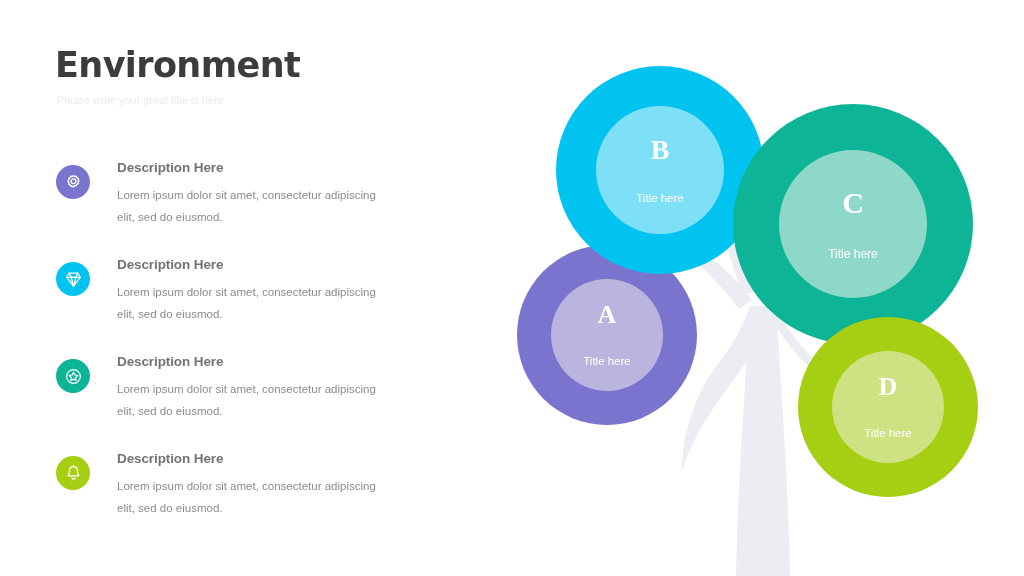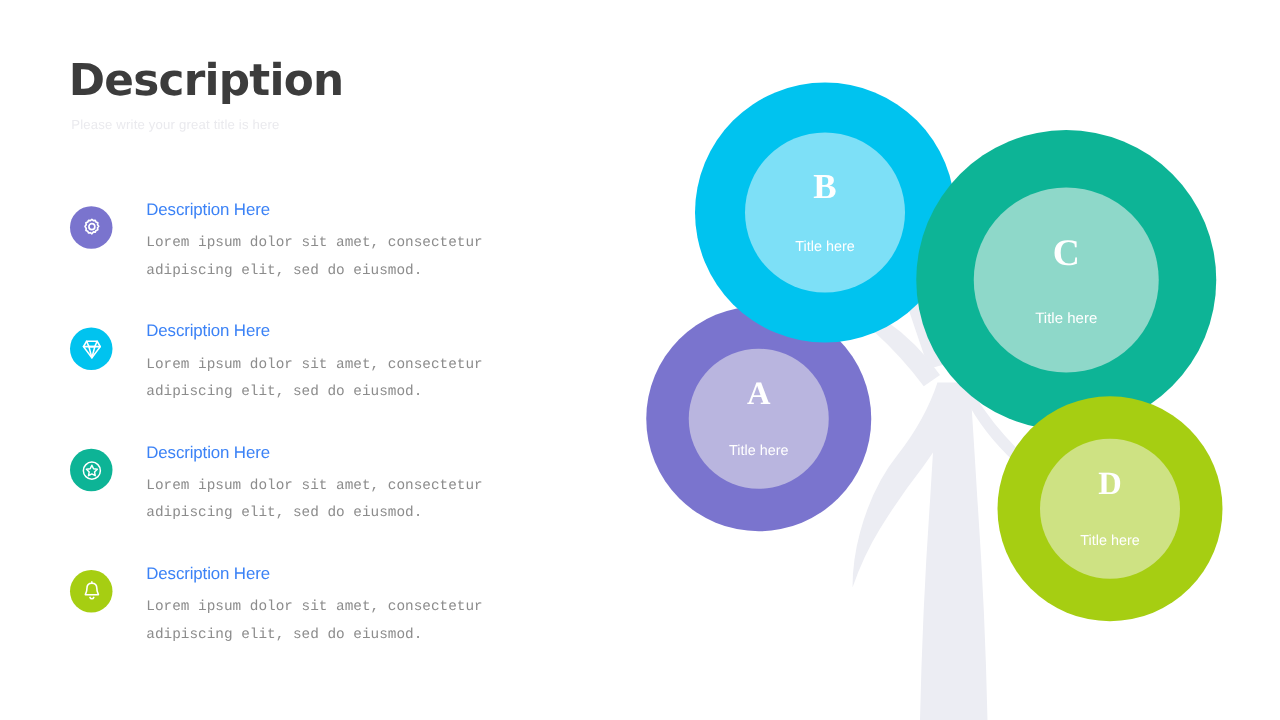--- a/index.html
+++ b/index.html
@@ -63,32 +63,31 @@
     display: flex;
     align-items: center;
     justify-content: center;
   }
   .feature-icon svg { display:block; }
   .feature-body {
     margin-left: 62px;
   }
   .feature-title {
     font-size: 13.5px;
-    font-weight: normal;
-    color: #3b82f6;
+    font-weight: bold;
+    color: #737373;
     margin: 0 0 9px 0;
     letter-spacing: -0.1px;
   }
   .feature-desc {
     font-size: 11.5px;
     color: #8C8C8C;
     line-height: 1.95;
     margin: 0;
     max-width: 275px;
-    font-family: Liberation Mono, monospace;
   }
 
   
   .tree-area {
     position: absolute;
     left: 500px;
     top: 0;
     width: 524px;
     height: 576px;
   }
@@ -148,21 +147,21 @@
   
   #node-d { left: 298px; top: 317px; width: 180px; height: 180px; background: #A6CE12; }
   #node-d .node-inner { width: 112px; height: 112px; background: #CEE283; }
   #node-d .node-letter { font-size: 26px; margin-bottom: 5px; }
   #node-d .node-label { font-size: 11.5px; }
 </style>
 </head>
 <body>
 
 <div class="left-col">
-  <h1 class="page-title">Description</h1>
+  <h1 class="page-title">Environment</h1>
   <div class="page-subtitle">Please write your great title is here</div>
 </div>
 
 <div class="feature-list">
 
   <div class="feature-item">
     <div class="feature-icon" style="background:#7A74CE;">
       <svg width="19" height="19" viewBox="0 0 24 24" fill="none" stroke="#ffffff" stroke-width="1.7" stroke-linecap="round" stroke-linejoin="round">
         <path d="M12 3.2l1.5 1.2 1.9-.3.8 1.8 1.8.8-.3 1.9 1.2 1.5-1.2 1.5.3 1.9-1.8.8-.8 1.8-1.9-.3L12 17.8l-1.5-1.2-1.9.3-.8-1.8-1.8-.8.3-1.9L5.1 10.1l1.2-1.5-.3-1.9 1.8-.8.8-1.8 1.9.3z"></path>
         <circle cx="12" cy="10.5" r="3"></circle>

